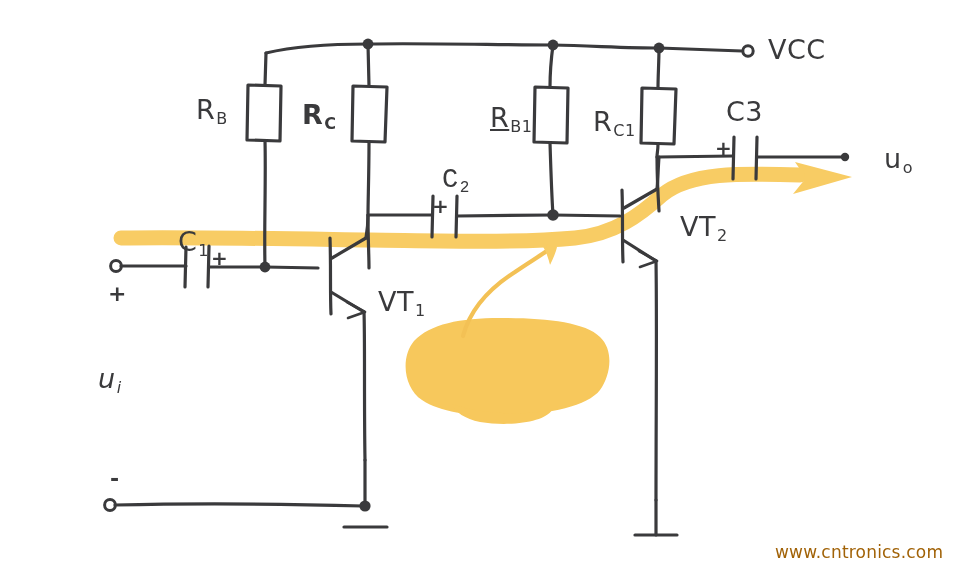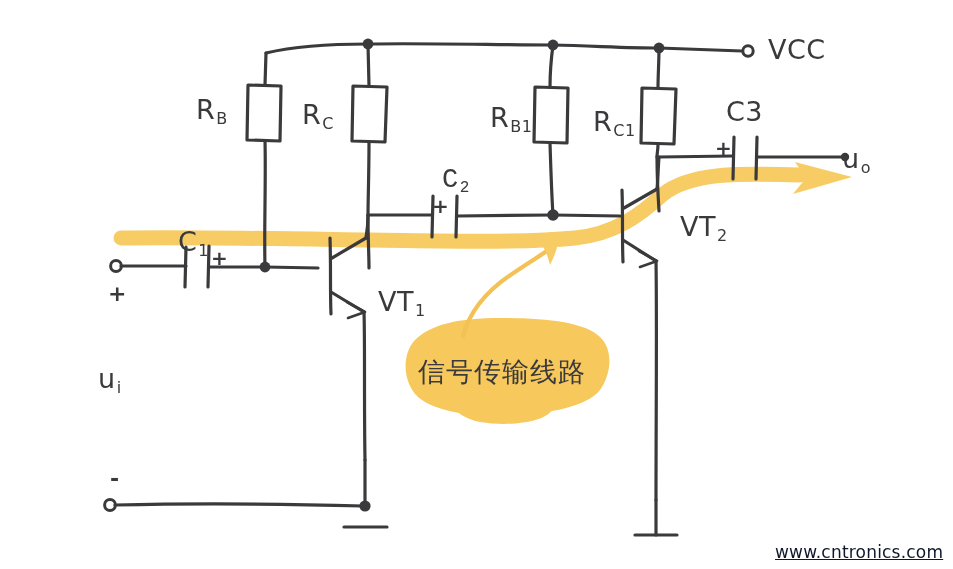--- a/index.html
+++ b/index.html
@@ -107,27 +107,26 @@
     position: absolute;
     color: #3a3a3c;
     font-family: "DejaVu Sans", sans-serif;
     font-size: 27px;
     letter-spacing: 1px;
     white-space: nowrap;
     user-select: none;
   }
   .watermark {
     position: absolute;
-    color: #0f172a;
+    color: #a16207;
     font-family: "DejaVu Sans", sans-serif;
     font-size: 17px;
     letter-spacing: 0.2px;
     white-space: nowrap;
     user-select: none;
-    text-decoration: underline;
   }
 </style>
 </head>
 <body>
 
 <div id="canvas">
 
   <svg id="diagram-svg" viewBox="0 0 953 569" xmlns="http://www.w3.org/2000/svg">
 
     <g>
@@ -253,25 +252,25 @@
                C556,252 553,259 550,265
                C549,258 548,250 546,245 Z"></path>
     </g>
 
   </svg>
 
   <div class="lbl lbl-main" style="left:196px; top:96px;">
     <span>R</span><span class="lbl-sub">B</span>
   </div>
 
-  <div class="lbl lbl-main" style="left:302px; top:101px;">
+  <div class="lbl lbl-main" style="left:302px; top:101px;font-weight:bold;">
     <span>R</span><span class="lbl-sub">C</span>
   </div>
 
-  <div class="lbl lbl-main" style="left:490px; top:104px;">
+  <div class="lbl lbl-main" style="left:490px; top:104px;text-decoration:underline;">
     <span>R</span><span class="lbl-sub">B1</span>
   </div>
 
   <div class="lbl lbl-main" style="left:593px; top:96px;margin-top:12px;">
     <span>R</span><span class="lbl-sub">C1</span>
   </div>
 
   <div class="lbl lbl-main" style="left:178px; top:228px;">
     <span>C</span><span class="lbl-sub">1</span>
   </div>
@@ -289,25 +288,25 @@
   </div>
 
   <div class="lbl lbl-main" style="left:680px; top:213px;">
     <span>VT</span><span class="lbl-sub">2</span>
   </div>
 
   <div class="lbl lbl-main" style="left:768px; top:36px;">
     <span>VCC</span>
   </div>
 
-  <div class="lbl lbl-main" style="left:98px; top:365px;">
+  <div class="lbl lbl-main" style="left:98px; top:365px;font-style:italic;">
     <span>u</span><span class="lbl-sub">i</span>
   </div>
 
-  <div class="lbl lbl-main" style="left:842px; top:145px;">
+  <div class="lbl lbl-main" style="left:884px; top:145px;">
     <span>u</span><span class="lbl-sub">o</span>
   </div>
 
   <div class="lbl lbl-pol" style="left:108px; top:283px;">
     <span>+</span>
   </div>
 
   <div class="lbl lbl-pol" style="left:110px; top:468px;">
     <span>-</span>
   </div>
@@ -317,21 +316,18 @@
   </div>
 
   <div class="lbl lbl-pol-small" style="left:432px; top:196px;">
     <span>+</span>
   </div>
 
   <div class="lbl lbl-pol-small" style="left:715px; top:138px;">
     <span>+</span>
   </div>
 
-  <div class="callout-text" style="left:418px; top:354px;">
-    <span>信号传输线路</span>
-  </div>
 
   <div class="watermark" style="left:775px; top:542px;">
     <span>www.cntronics.com</span>
   </div>
 
 </div>
 
 </body></html>

